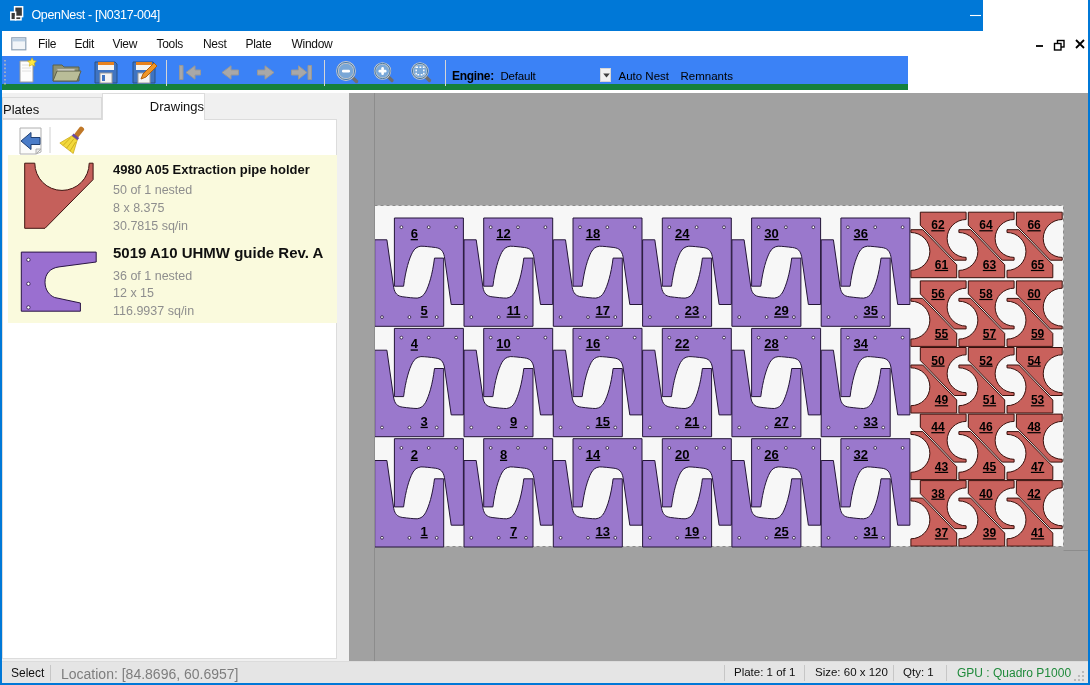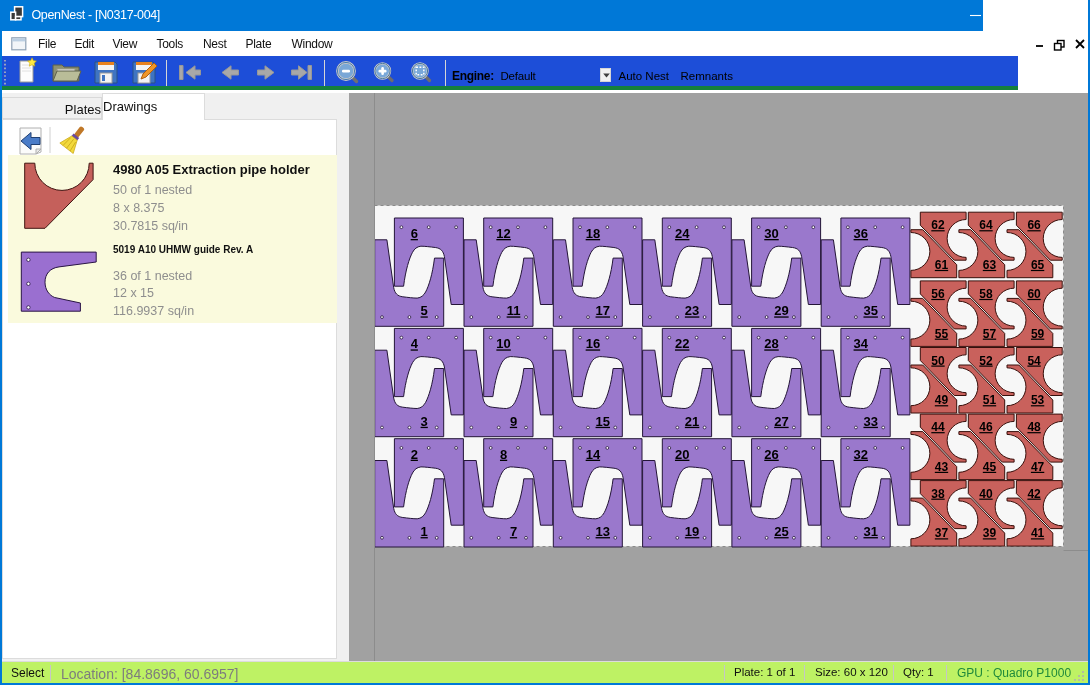--- a/index.html
+++ b/index.html
@@ -1,26 +1,26 @@
 <!DOCTYPE html>
 <html><head><meta charset="utf-8"><style>
 *{margin:0;padding:0;box-sizing:border-box}
 body{font-family:"Liberation Sans",sans-serif;width:1090px;height:685px;overflow:hidden;position:relative;background:#fff}
 .abs{position:absolute}
 #titlebar{left:0;top:0;width:983px;height:31px;background:#0078d7;color:#fff;font-size:13px}
 #titletext{left:31.5px;top:8.3px;font-size:12.5px;letter-spacing:-0.35px}
 #menubar{left:2px;top:31px;width:1086px;height:25px;background:#fff;font-size:13px;color:#101010}
 #menubar span.mi{position:absolute;top:6px;font-size:12px;letter-spacing:-0.3px}
-#toolbar{left:2px;top:56px;width:1016px;height:34px;background:#1d4ed8;border-bottom:4px solid #15803d}
+#toolbar{left:2px;top:56px;width:906px;height:34px;background:#3b82f6;border-bottom:6px solid #15803d}
 #leftpanel{left:2px;top:93px;width:347px;height:568px;background:#f0f0f0}
 #tabpage{position:absolute;left:0;top:26px;width:335px;height:540px;background:#fff;border:1px solid #dcdcdc}
 .tab{position:absolute;font-size:13px;color:#101010}
-#tab-plates{left:0;top:4px;width:100px;height:22px;background:#f0f0f0;border:1px solid #d9d9d9;text-align:right;padding-top:4px}
-#tab-drawings{left:100px;top:0;width:103px;height:27px;background:#fff;border:1px solid #dcdcdc;border-bottom:none;text-align:left;padding-top:5px}
-#statusbar{left:0;top:661px;width:1090px;height:22px;background:#bef264;border-top:1px solid #dcdcdc;font-size:12px;color:#101010}
+#tab-plates{left:0;top:4px;width:100px;height:22px;background:#f0f0f0;border:1px solid #d9d9d9;text-align:left;padding-top:4px}
+#tab-drawings{left:100px;top:0;width:103px;height:27px;background:#fff;border:1px solid #dcdcdc;border-bottom:none;text-align:right;padding-top:5px}
+#statusbar{left:0;top:661px;width:1090px;height:22px;background:#e5e5e5;border-top:1px solid #dcdcdc;font-size:12px;color:#101010}
 .sbsep{position:absolute;top:3px;height:16px;width:1px;background:#c6c6c6}
 #borders{left:0;top:0;width:1090px;height:685px;border-left:2px solid #0078d7;border-right:2px solid #0078d7;border-bottom:2px solid #0078d7;pointer-events:none;z-index:50}
 #canvasbg{left:349px;top:93px;width:739px;height:568px;background:#a1a1a1}
 .g1{color:#7d7d7d}
 #list{position:absolute;left:6px;top:62px;width:329px;height:168px;background:#fafadd}
 .ltitle{position:absolute;left:105px;font-size:13px;font-weight:bold;color:#101010}
 .lgray{position:absolute;left:105px;font-size:12.5px;color:#8e8e8e}
 </style></head>
 <body>
 <div class="abs" id="canvasbg"></div>
@@ -304,21 +304,21 @@
   <div class="ltitle" style="top:7px">4980 A05 Extraction pipe holder</div>
   <div class="lgray" style="top:28px">50 of 1 nested</div>
   <div class="lgray" style="top:46px">8 x 8.375</div>
   <div class="lgray" style="top:64px">30.7815 sq/in</div>
   <svg class="abs" style="left:10px;top:93px" width="80" height="64" viewBox="0 0 80 64">
    <path d="M3.3,4.1 H78.2 V14 L41,18.9 C32,20 27,26 27,34.2 C27,42 31.5,47.5 36.7,49.5 L62.4,55 V63.2 H3.3 Z" fill="#9a6fd0" stroke="#2a1545"></path>
    <circle cx="10.4" cy="11.8" r="1.7" fill="#fff" stroke="#2a1545" stroke-width="0.8"></circle>
    <circle cx="10.4" cy="35.8" r="1.7" fill="#fff" stroke="#2a1545" stroke-width="0.8"></circle>
    <circle cx="10.4" cy="59.4" r="1.7" fill="#fff" stroke="#2a1545" stroke-width="0.8"></circle>
   </svg>
-  <div class="ltitle" style="top:88.5px;font-size:10px">5019 A10 UHMW guide Rev. A</div>
+  <div class="ltitle" style="top:88.5px;font-size:15px">5019 A10 UHMW guide Rev. A</div>
   <div class="lgray" style="top:114px">36 of 1 nested</div>
   <div class="lgray" style="top:131px">12 x 15</div>
   <div class="lgray" style="top:149px">116.9937 sq/in</div>
  </div>
 </div>
 <div class="abs" id="statusbar">
  <span class="abs" style="left:11px;top:4px">Select</span>
  <div class="sbsep" style="left:50px"></div>
  <span class="abs g1" style="left:61px;top:4px;font-size:14px">Location: [84.8696, 60.6957]</span>
  <div class="sbsep" style="left:724px"></div>

